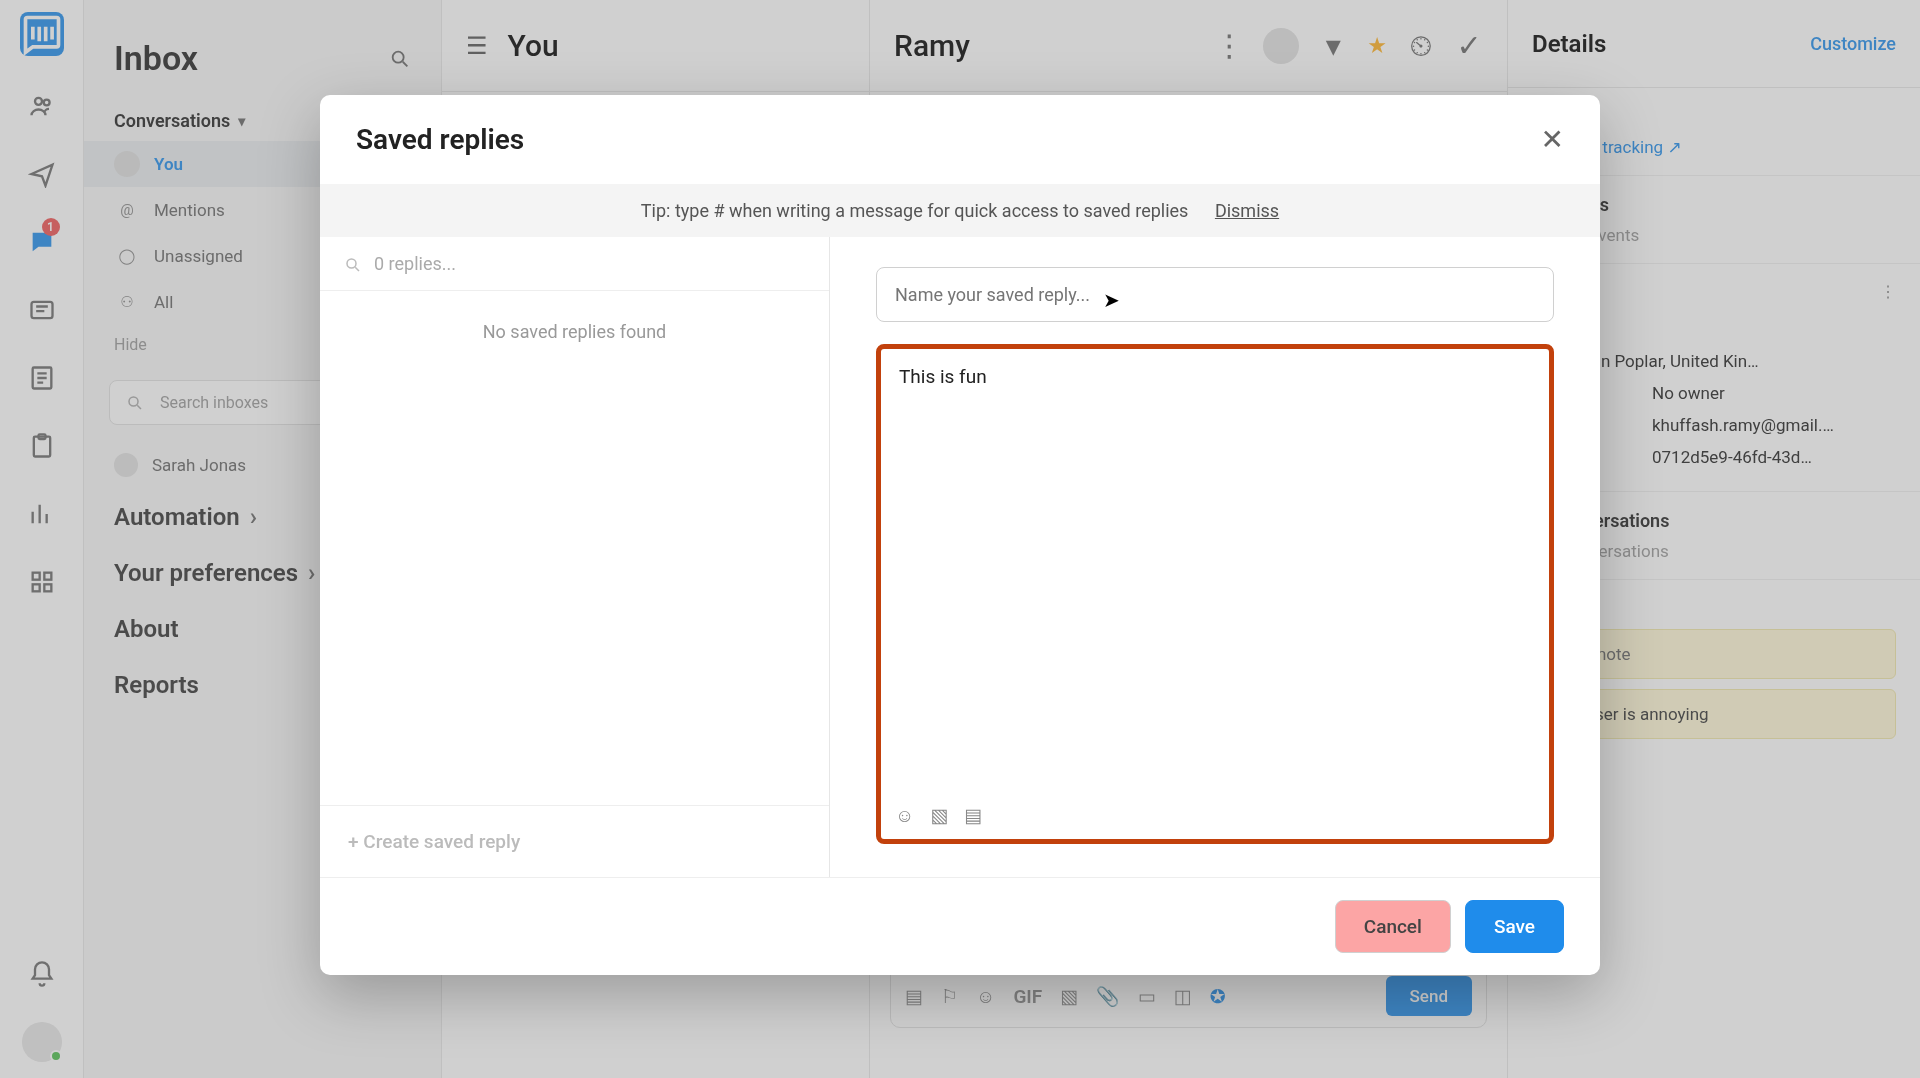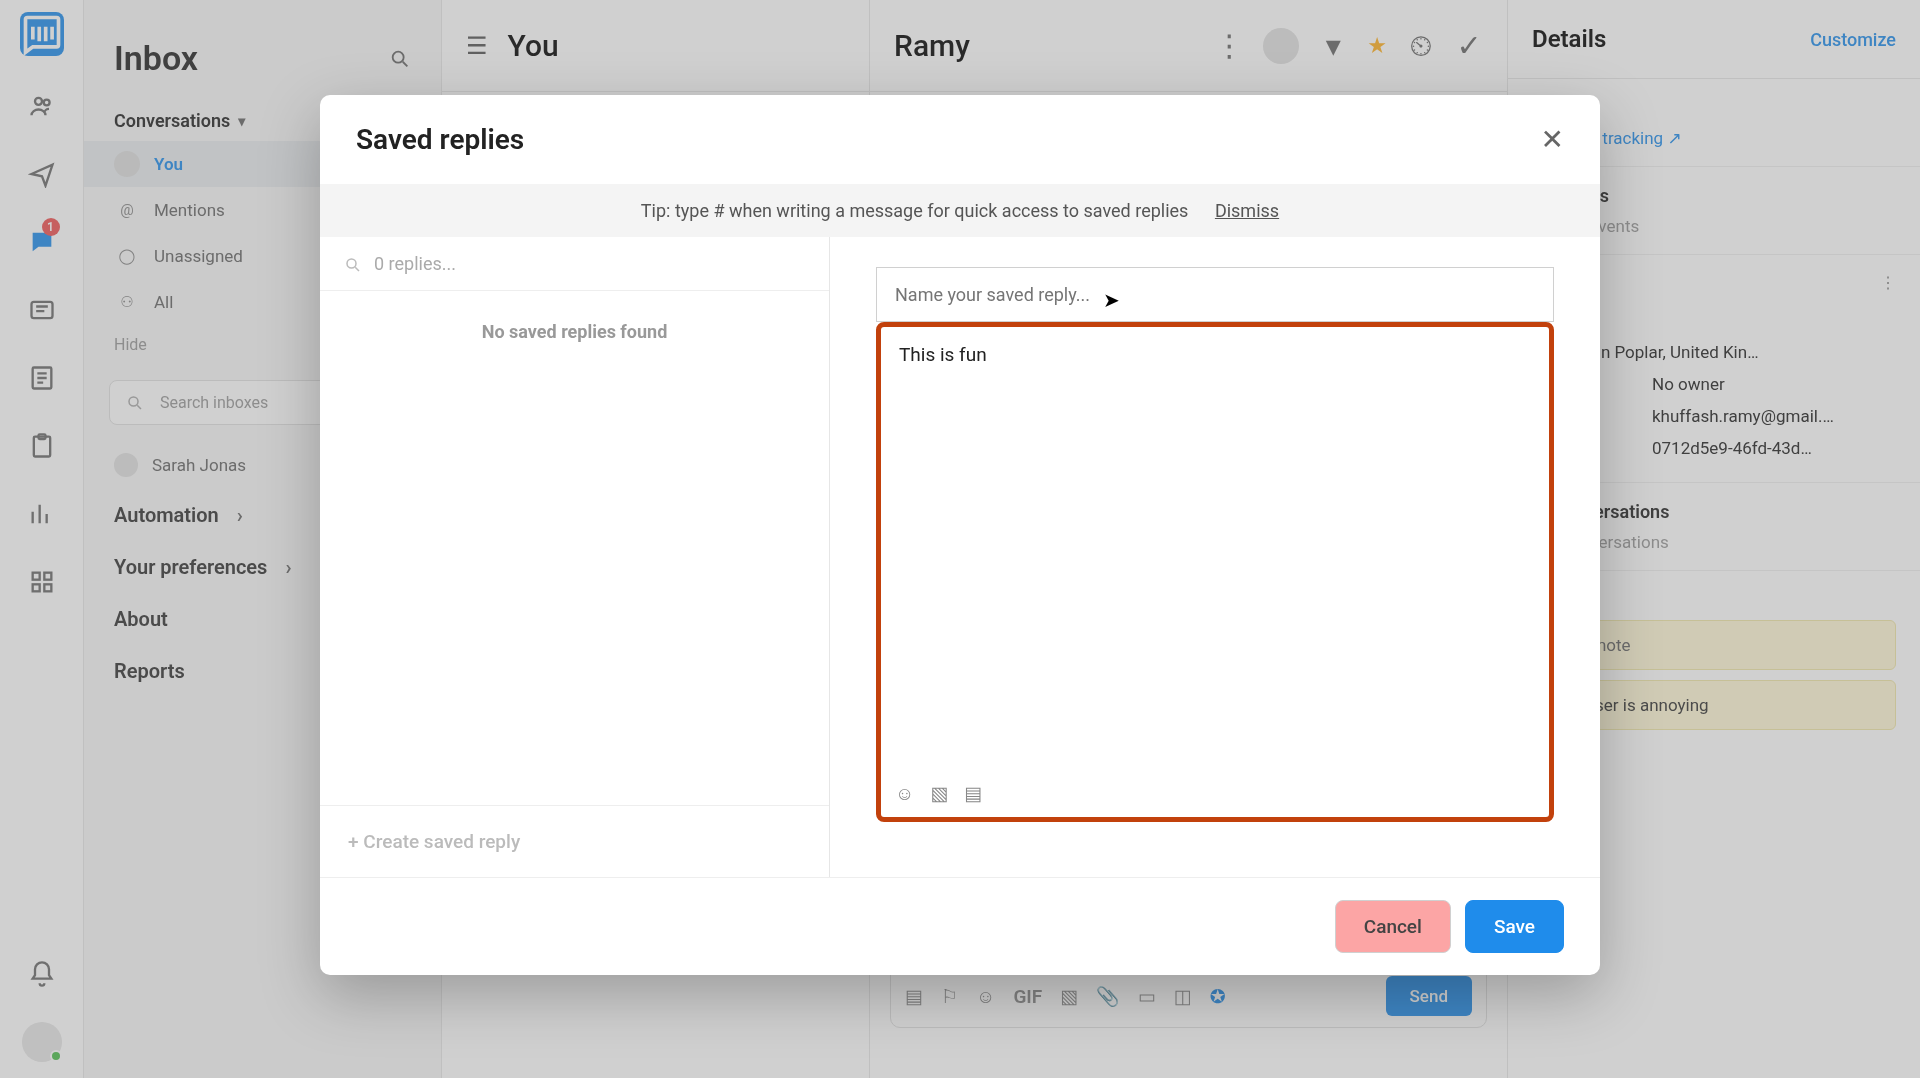--- a/index.html
+++ b/index.html
@@ -21,21 +21,21 @@
     .sidebar-title { font-size: 34px; font-weight: 600; color: #222; padding: 18px 30px; display: flex; align-items: center; justify-content: space-between; }
     .sidebar-section { padding: 14px 30px 10px; font-size: 18px; font-weight: 600; color: #222; display: flex; align-items: center; }
     .sidebar-chevron { margin-left: 8px; font-size: 14px; color: #666; }
     .sidebar-item { padding: 10px 30px; font-size: 17px; color: #666; display: flex; align-items: center; cursor: pointer; }
     .sidebar-item.active { background: #e8ecef; font-weight: 600; color: #1f8ceb; }
     .sidebar-item-icon { width: 26px; height: 26px; border-radius: 50%; background: #ddd; margin-right: 14px; flex-shrink: 0; display: flex; align-items: center; justify-content: center; font-size: 15px; }
     .sidebar-hide { padding: 10px 30px; font-size: 16px; color: #999; }
     .search-box { margin: 16px 25px; padding: 12px 16px; background: #fff; border: 1px solid #e0e0e0; border-radius: 8px; display: flex; align-items: center; color: #999; font-size: 16px; }
     .list-item { padding: 12px 30px; display: flex; align-items: center; font-size: 17px; color: #666; }
     .list-avatar { width: 24px; height: 24px; border-radius: 50%; background: #e0e0e0; margin-right: 14px; }
-    .sidebar-link { padding: 14px 30px; font-size: 20px; font-weight: 600; color: #333; display: flex; align-items: center; cursor: pointer; gap: 8px; }
+    .sidebar-link { padding: 14px 30px; font-size: 24px; font-weight: 600; color: #333; display: flex; align-items: center; cursor: pointer; }
     .sidebar-link .chev-r { margin-left: 10px; color: #666; }
 
     
     .col-you { position: absolute; left: 442px; top: 0; width: 428px; height: 100%; border-right: 1px solid #e6e6e6; }
     .col-head { height: 92px; display: flex; align-items: center; padding: 0 24px; font-size: 30px; font-weight: 500; border-bottom: 1px solid #e6e6e6; }
     .hamburger { margin-right: 20px; font-size: 24px; color: #555; }
 
     .col-ramy { position: absolute; left: 870px; top: 0; width: 638px; height: 100%; border-right: 1px solid #e6e6e6; }
     .ramy-head { height: 92px; display: flex; align-items: center; padding: 0 24px; font-size: 30px; font-weight: 500; border-bottom: 1px solid #e6e6e6; justify-content: space-between; }
     .ramy-head-right { display: flex; align-items: center; gap: 20px; }
@@ -43,21 +43,21 @@
     .head-avatar { width: 36px; height: 36px; border-radius: 50%; background: #e0e0e0; }
     .star { color: #ffb020; font-size: 22px; }
 
     
     .composer { position: absolute; bottom: 50px; left: 20px; right: 20px; border: 1px solid #e0e0e0; border-radius: 10px; height: 64px; display: flex; align-items: center; padding: 0 14px; gap: 18px; background: #fff; }
     .composer-icon { font-size: 19px; color: #888; }
     .send-btn { margin-left: auto; background: #1f8ceb; color: #fff; padding: 10px 24px; border-radius: 6px; font-weight: 500; font-size: 17px; }
 
     
     .details { position: absolute; left: 1508px; top: 0; right: 0; height: 100%; }
-    .details-head { height: 79px; display: flex; align-items: center; padding: 0 24px; font-size: 24px; font-weight: 600; border-bottom: 1px solid #e6e6e6; justify-content: space-between; }
+    .details-head { height: 88px; display: flex; align-items: center; padding: 0 24px; font-size: 24px; font-weight: 600; border-bottom: 1px solid #e6e6e6; justify-content: space-between; }
     .details-sec { padding: 18px 24px; border-bottom: 1px solid #eee; }
     .details-sec-title { font-size: 18px; font-weight: 600; color: #222; margin-bottom: 10px; }
     .details-empty { font-size: 17px; color: #999; }
     .kv { display: flex; font-size: 17px; color: #666; padding: 6px 0; }
     .kv .k { width: 120px; color: #999; flex-shrink: 0; }
     .kv .v { color: #222; overflow: hidden; text-overflow: ellipsis; white-space: nowrap; }
     .more-row { display: flex; justify-content: space-between; padding-top: 10px; font-size: 16px; }
     .more-row .edit { color: #1f8ceb; font-weight: 500; }
     .note-box { background: #fff8d6; border: 1px solid #f0e6a8; border-radius: 6px; padding: 14px 16px; font-size: 17px; color: #666; margin-bottom: 10px; }
     .note-filled { color: #333; }
@@ -67,24 +67,24 @@
     .modal { width: 1280px; height: 880px; background: #fff; border-radius: 10px; box-shadow: 0 20px 60px rgba(0,0,0,0.25); display: flex; flex-direction: column; overflow: hidden; }
     .modal-head { padding: 28px 36px; display: flex; align-items: center; justify-content: space-between; text-align: right; }
     .modal-title { font-size: 28px; font-weight: 600; color: #222; }
     .close { font-size: 28px; color: #666; cursor: pointer; }
     .tip-bar { background: #f4f4f4; padding: 16px 36px; font-size: 18px; color: #555; text-align: center; }
     .tip-bar .dismiss { margin-left: 22px; text-decoration: underline; cursor: pointer; }
     .modal-body { flex: 1; display: flex; }
     .modal-left { width: 510px; border-right: 1px solid #e6e6e6; display: flex; flex-direction: column; }
     .replies-search { padding: 16px 24px; display: flex; align-items: flex-end; border-bottom: 1px solid #eee; color: #aaa; font-size: 18px; }
     .replies-search svg { margin-right: 12px; }
-    .no-saved { text-align: center; padding: 30px; color: #999; font-size: 18px; font-weight: bold; }
+    .no-saved { text-align: center; padding: 30px; color: #999; font-size: 18px; }
     .create-row { border-top: 1px solid #eee; padding: 24px 28px; color: #bbb; font-size: 19px; font-weight: 500; display: flex; align-items: center; }
     .modal-right { flex: 1; padding: 30px 46px; }
-    .name-input { width: 100%; padding: 16px 18px; border: 1px solid #d0d0d0; border-radius: 0; font-size: 18px; color: #333; }
+    .name-input { width: 100%; padding: 16px 18px; border: 1px solid #d0d0d0; border-radius: 8px; font-size: 18px; color: #333; margin-bottom: 22px; }
     .body-box { width: 100%; height: 500px; border: 5px solid #c2410c; border-radius: 8px; padding: 16px 18px; font-size: 19px; color: #222; position: relative; }
     .body-toolbar { position: absolute; bottom: 12px; left: 14px; display: flex; gap: 16px; color: #888; }
     .modal-footer { border-top: 1px solid #eee; padding: 22px 36px; display: flex; justify-content: flex-end; gap: 14px; }
     .btn { padding: 14px 28px; border-radius: 8px; font-size: 19px; font-weight: 500; cursor: pointer; }
     .btn-secondary { border: 1px solid #d0d0d0; background: #fca5a5; color: #444; }
     .btn-primary { background: #1f8ceb; color: #fff; border: 1px solid #1f8ceb; }
     .cursor-ptr { position: absolute; left: 1103px; top: 288px; font-size: 20px; z-index: 999; pointer-events: none; }
   </style>
 </head>
 <body>

